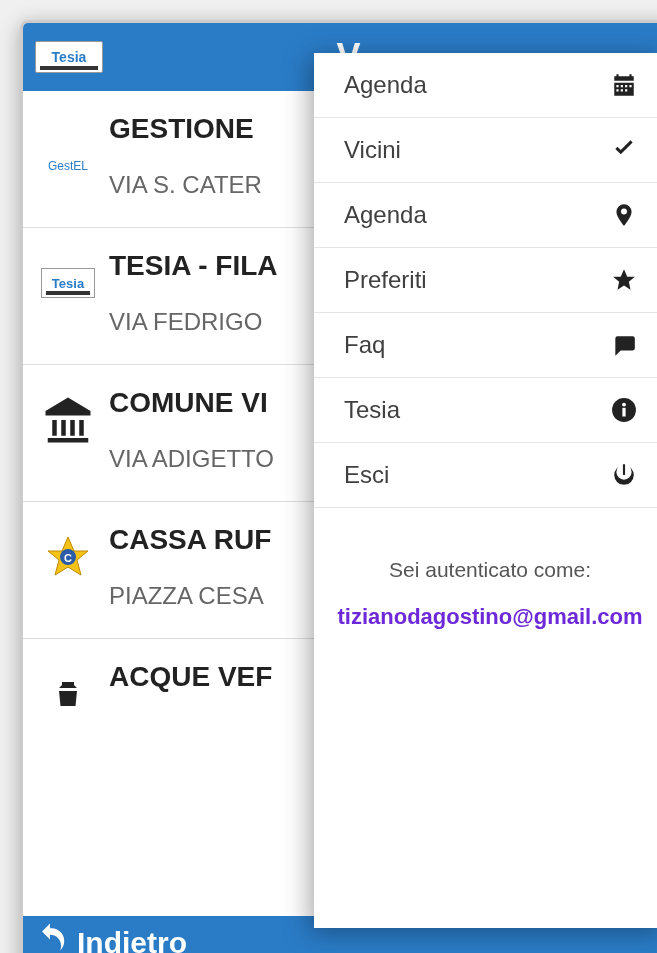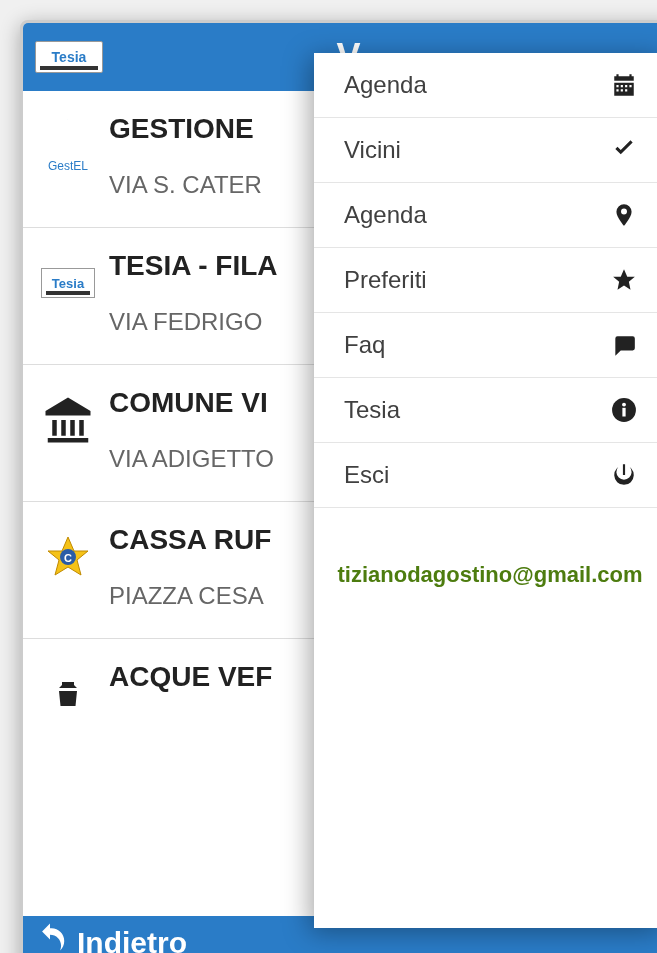--- a/index.html
+++ b/index.html
@@ -188,22 +188,22 @@
       padding: 50px 16px 0 16px;
       text-align: center;
     }
     .auth-label {
       font-size: 21px;
       color: #555;
     }
     .auth-email {
       font-size: 22px;
       font-weight: bold;
-      color: #4d7c0f;
-      margin-top: 4px;
+      color: #6d28d9;
+      margin-top: 22px;
     }
     
     .spinner-bg {
       position: absolute;
       top: 420px;
       left: 300px;
       width: 62px;
       height: 62px;
       opacity: 0.18;
       z-index: 50;
@@ -350,17 +350,18 @@
     </div>
     <div class="menu-item">
       <span class="menu-label">Esci</span>
       <span class="menu-icon">
         <svg viewBox="0 0 24 24">
             <path d="M11 2h2v10h-2V2zm6.3 2.7l1.4 1.4A9 9 0 1 1 5.3 6.1l1.4-1.4A7 7 0 1 0 17.3 4.7z"></path>
           </svg>
       </span>
     </div>
     <div class="auth-info">
+      <div class="auth-label">Sei autenticato come:</div>
       <div class="auth-email">tizianodagostino@gmail.com</div>
     </div>
   </div>
 
 </div>
 
 </body></html>

